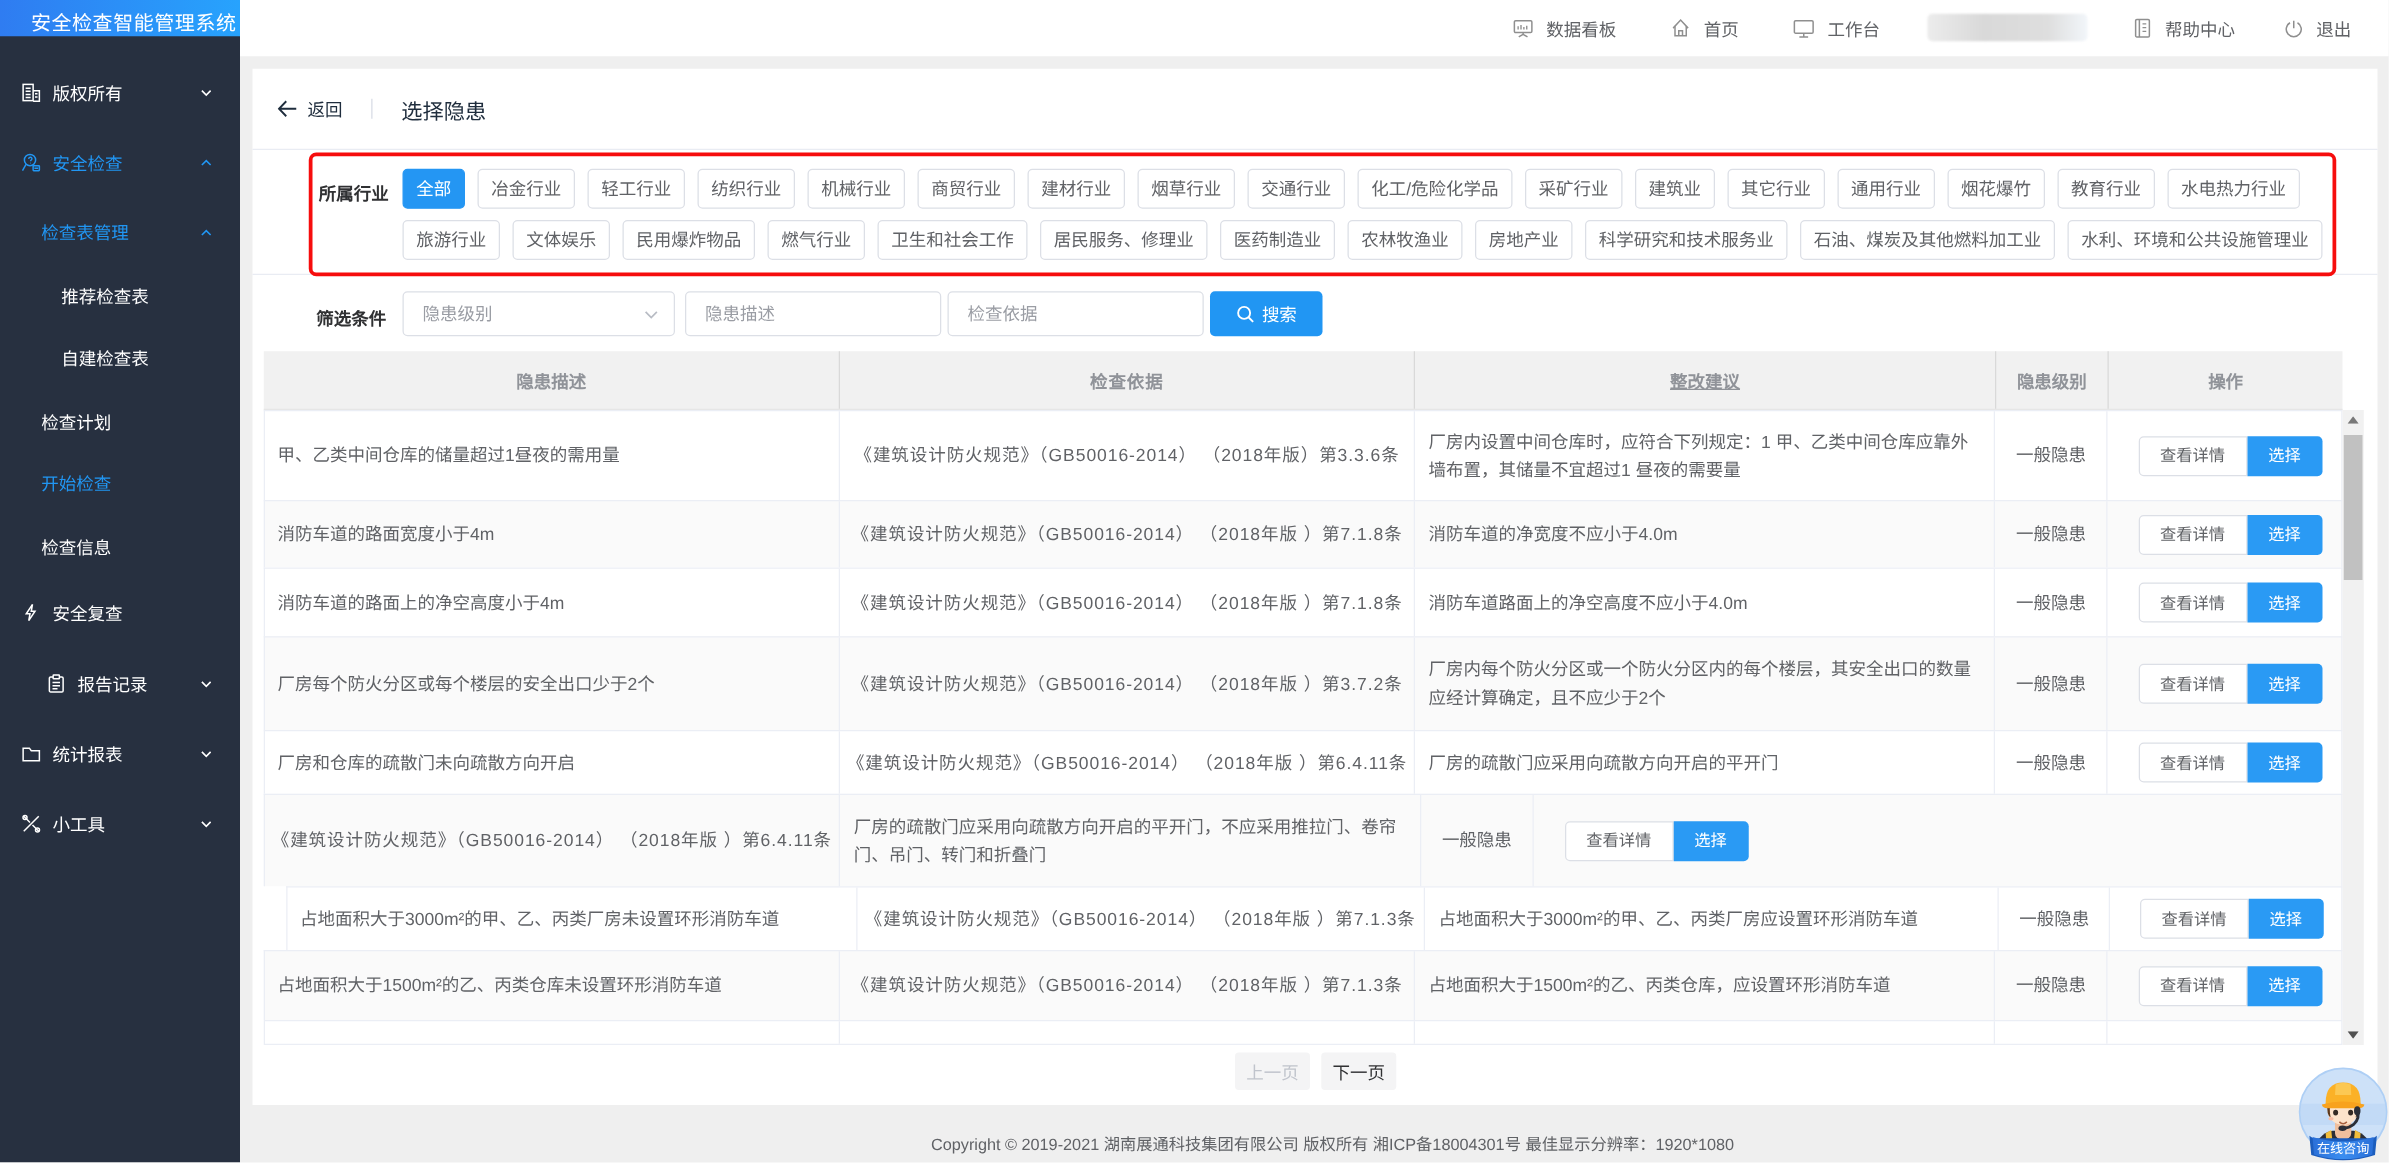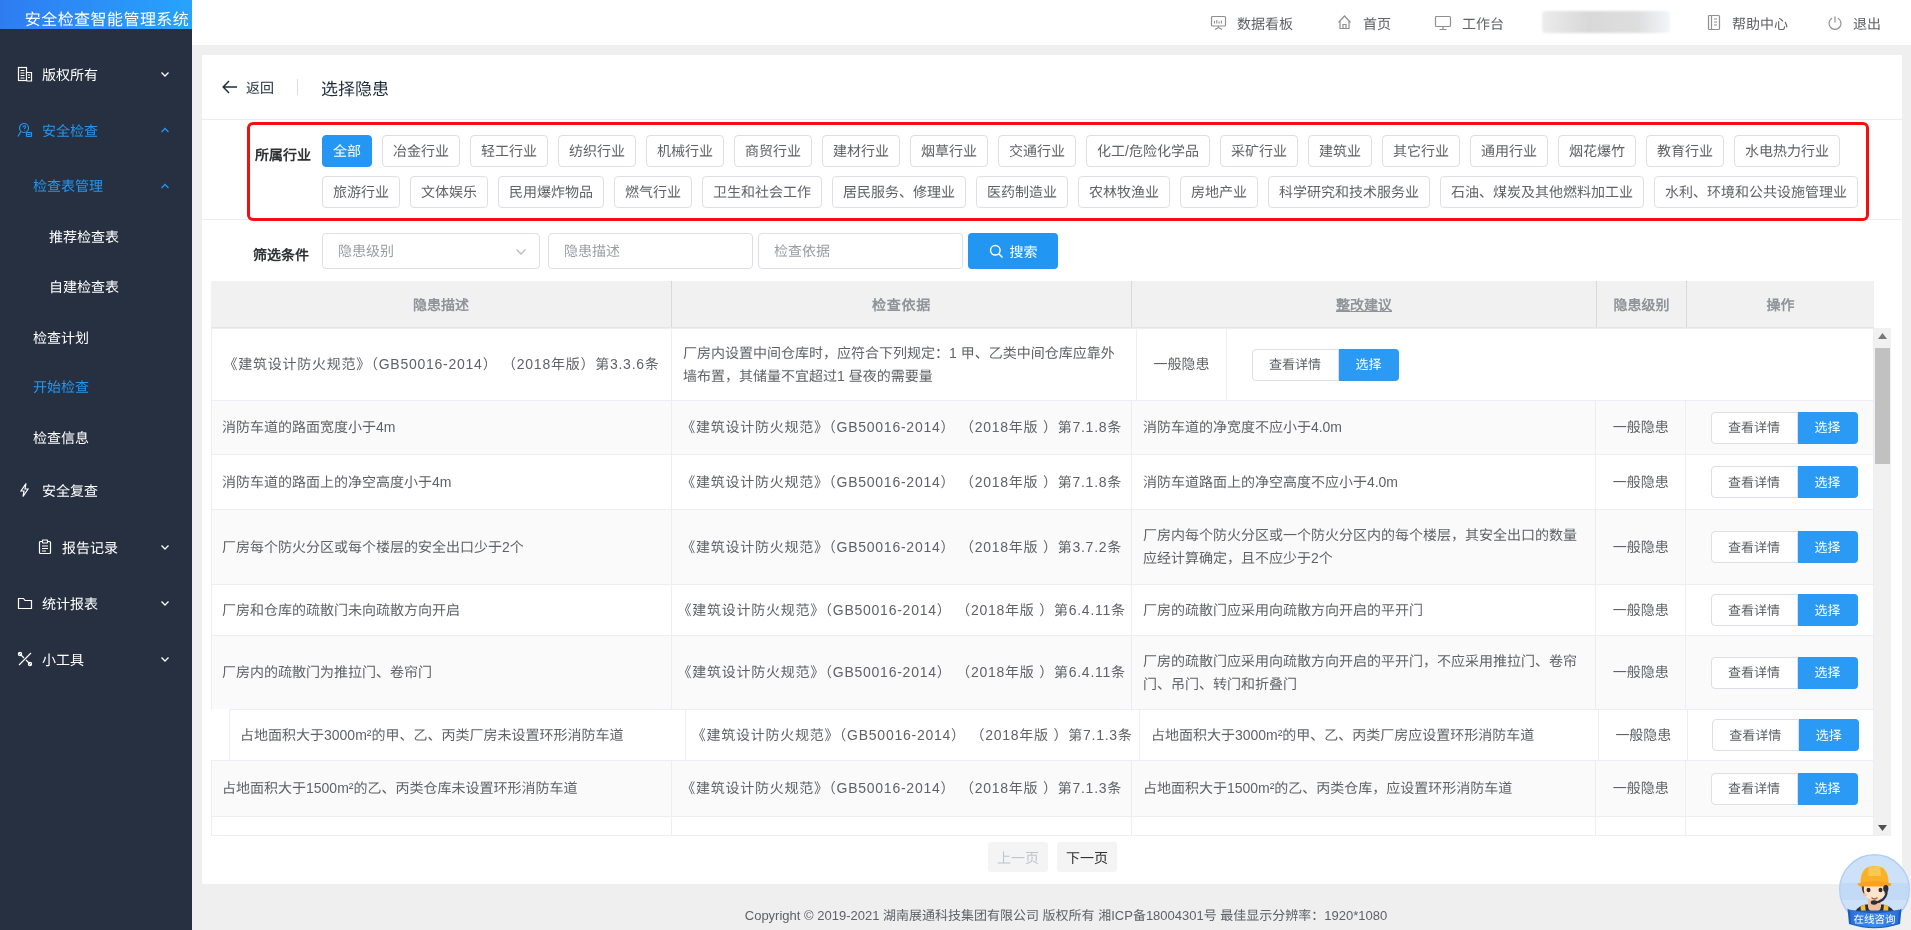--- a/index.html
+++ b/index.html
@@ -243,20 +243,21 @@
 
 <div id="tbl">
   <div class="trh">
     <div class="c1" style="justify-content:center; padding:0;">隐患描述</div>
     <div class="c2">检查依据</div>
     <div class="c3" style="justify-content:center; padding:0;text-decoration:underline;">整改建议</div>
     <div class="c4">隐患级别</div>
     <div class="c5">操作</div>
   </div>
   <div class="tr" style="height:72px;">
+    <div class="c1">甲、乙类中间仓库的储量超过1昼夜的需用量</div>
     <div class="c2">《建筑设计防火规范》（GB50016-2014） （2018年版）第3.3.6条</div>
     <div class="c3">厂房内设置中间仓库时，应符合下列规定：1 甲、乙类中间仓库应靠外墙布置，其储量不宜超过1 昼夜的需要量</div>
     <div class="c4">一般隐患</div>
     <div class="c5">
         <span class="btn-detail">查看详情</span>
         <span class="btn-sel">选择</span>
       </div>
   </div>
   <div class="tr stripe" style="height:54px;">
     <div class="c1">消防车道的路面宽度小于4m</div>
@@ -292,21 +293,20 @@
     <div class="c1">厂房和仓库的疏散门未向疏散方向开启</div>
     <div class="c2">《建筑设计防火规范》（GB50016-2014） （2018年版 ）第6.4.11条</div>
     <div class="c3">厂房的疏散门应采用向疏散方向开启的平开门</div>
     <div class="c4">一般隐患</div>
     <div class="c5">
         <span class="btn-detail">查看详情</span>
         <span class="btn-sel">选择</span>
       </div>
   </div>
   <div class="tr stripe" style="height:74px;">
-    <div class="c1">厂房内的疏散门为推拉门、卷帘门</div>
     <div class="c2">《建筑设计防火规范》（GB50016-2014） （2018年版 ）第6.4.11条</div>
     <div class="c3">厂房的疏散门应采用向疏散方向开启的平开门，不应采用推拉门、卷帘门、吊门、转门和折叠门</div>
     <div class="c4">一般隐患</div>
     <div class="c5">
         <span class="btn-detail">查看详情</span>
         <span class="btn-sel">选择</span>
       </div>
   </div>
   <div class="tr" style="height:51px;margin-left:18px;">
     <div class="c1">占地面积大于3000m²的甲、乙、丙类厂房未设置环形消防车道</div>

